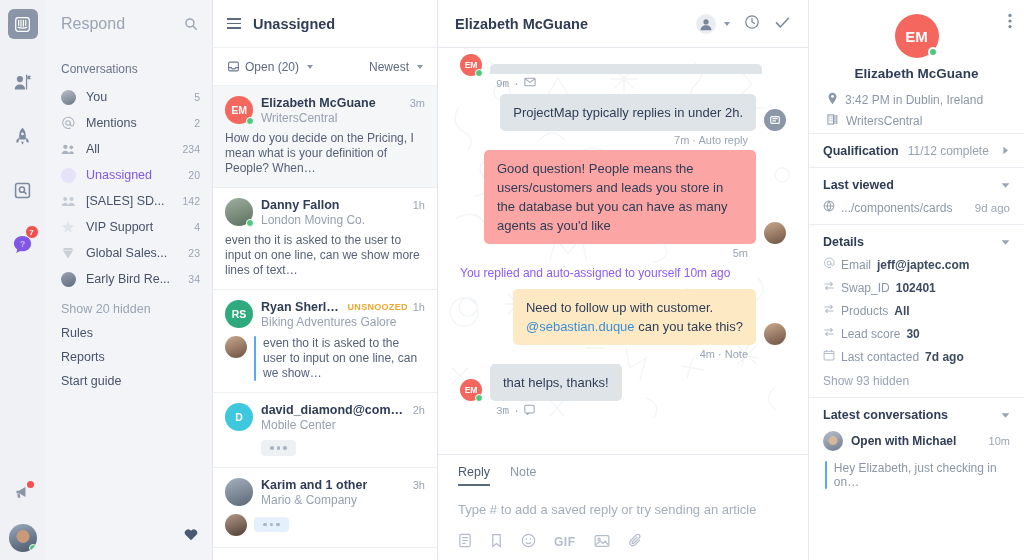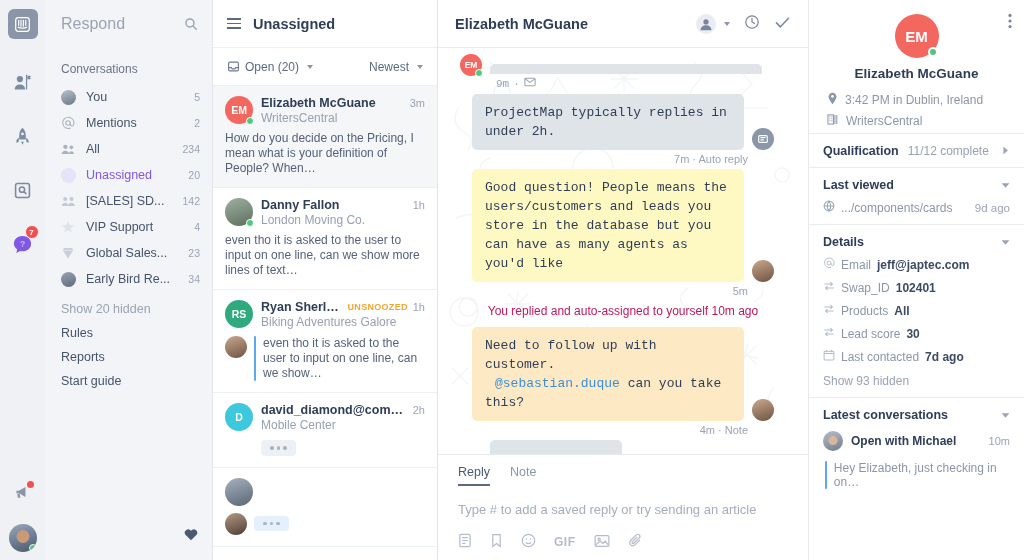--- a/index.html
+++ b/index.html
@@ -176,34 +176,34 @@
     padding: 6px 22px 10px 22px;
   }
   .doodle { position:absolute; inset:0; opacity:.5; pointer-events:none; }
   .msg { position:relative; z-index:1; margin-bottom: 4px; }
   .msg-line { display:flex; align-items:flex-end; gap:8px; }
   .bubble {
     border-radius: 5px; padding: 9px 13px; font-size: 13px; line-height: 19px;
     max-width: 272px; color:#2f3d56;
   }
   .b-grey { background:#dfe4e8; }
-  .b-blue { background:#fef9c3; }
+  .b-blue { background:#fca5a5; }
   .b-amber { background:#fdeac5; }
   .msg-left { justify-content:flex-start; }
-  .msg-right { justify-content:center;font-family:Liberation Mono, monospace; }
+  .msg-right { justify-content:flex-end; }
   .stamp { font-size:11px; color:#9aa4b4; display:flex; align-items:center; gap:4px; margin-top:3px; }
   .stamp.r { justify-content:flex-end; padding-right:38px; }
   .stamp.l { padding-left:36px;font-family:Liberation Mono, monospace; }
-  .sysnote { text-align:center; font-size:12px; color:#be185d; margin:7px 0 9px; position:relative; z-index:1; }
+  .sysnote { font-size:12px; color:#8b5cf6; margin:7px 0 9px; position:relative; z-index:1; }
   .sm-av { width:22px;height:22px;border-radius:50%; flex:0 0 22px; position:relative; }
   .bot-av {
     width:22px;height:22px;border-radius:50%; background:#8b97a8; flex:0 0 22px;
     display:flex;align-items:center;justify-content:center; color:#fff;
   }
-  .mention { color:#3b8fd6;margin-left:10px; }
+  .mention { color:#3b8fd6; }
 
   
   .composer { border-top:1px solid #e6eaee; padding: 10px 20px 9px; background:#fff; }
   .comp-tabs { display:flex; gap:20px; font-size:12.5px; }
   .comp-tab { color:#8b97a8; padding-bottom:5px; }
   .comp-tab.active { color:#4a5a72; border-bottom:2px solid #5c6a80; }
   .comp-placeholder { font-size:13px; color:#a5aebc; padding: 16px 0 16px; }
   .comp-icons { display:flex; align-items:center; gap:18px; color:#b3bcc9; }
   .gif { font-size:12px; font-weight:bold; letter-spacing:.5px; }
 
@@ -504,20 +504,27 @@
       <div style="padding-left:36px"><span class="typing">
             <i></i>
             <i></i>
             <i></i>
           </span></div>
     </div>
 
     <div class="conv">
       <div class="conv-top">
         <div class="av" style="background:linear-gradient(160deg,#a7b2c0,#5b6675)"></div>
+        <div class="conv-meta">
+          <div class="conv-row1">
+            <span class="conv-name">Karim and 1 other</span>
+            <span class="conv-time">3h</span>
+          </div>
+          <div class="conv-co">Mario &amp; Company</div>
+        </div>
       </div>
       <div class="conv-reply" style="align-items:center">
         <div class="av" style="width:22px;height:22px;flex:0 0 22px;background:linear-gradient(160deg,#b49a86,#4e3c34)"></div>
         <span class="typing blue" style="margin-top:0">
             <i></i>
             <i></i>
             <i></i>
           </span>
       </div>
     </div>

